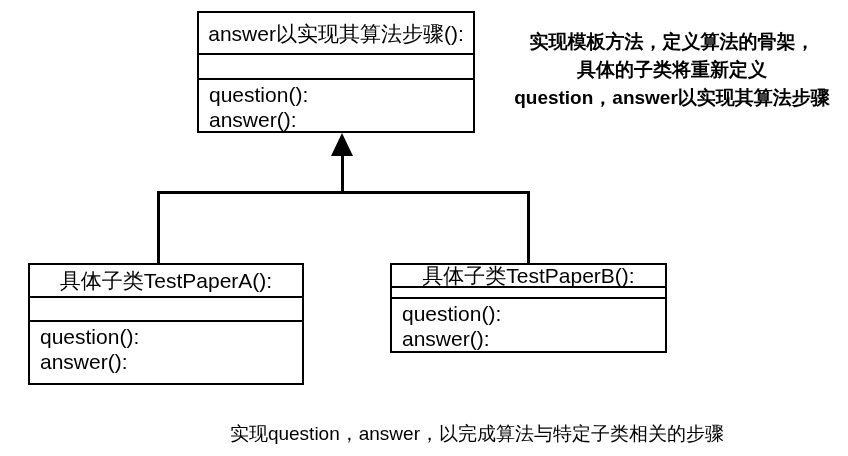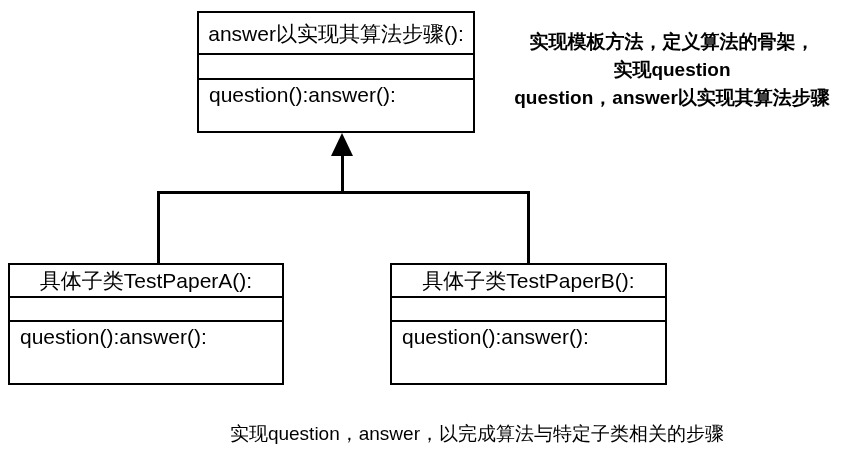--- a/index.html
+++ b/index.html
@@ -43,20 +43,21 @@
     line-height: 1;
     white-space: nowrap;
   }
   .uml-attr-row {
     box-sizing: border-box;
     border-bottom: 2px solid #000000;
   }
   .uml-ops-row {
     box-sizing: border-box;
     display: flex;
+    flex-direction: column;
     justify-content: flex-start;
     padding: 2px 0 0 10px;
   }
   .uml-op {
     font-size: 21px;
     line-height: 25px;
     white-space: nowrap;
     text-align: left;
   }
 
@@ -66,30 +67,30 @@
     top: 11px;
     width: 278px;
     height: 122px;
   }
   #class-newpaper .uml-name-row { height: 42px; }
   #class-newpaper .uml-attr-row { height: 25px; }
   #class-newpaper .uml-ops-row  { height: 51px; }
 
   
   #class-testpapera {
-    left: 8px;
+    left: 28px;
     top: 263px;
     width: 276px;
     height: 122px;
   }
   #class-testpaperb {
     left: 390px;
     top: 263px;
     width: 277px;
-    height: 122px;
+    height: 90px;
   }
   .child .uml-name-row { height: 33px; }
   .child .uml-attr-row { height: 24px; }
   .child .uml-ops-row  { height: 61px; }
 
   
   .line-v, .line-h {
     position: absolute;
     background: #000000;
   }
@@ -190,21 +191,21 @@
     <div class="uml-name-row">具体子类TestPaperB():</div>
     <div class="uml-attr-row"></div>
     <div class="uml-ops-row">
       <span class="uml-op">question():</span>
       <span class="uml-op">answer():</span>
     </div>
   </div>
 
   <div class="annotation" id="annotation-top">
     <span class="annotation-line">实现模板方法，定义算法的骨架，</span>
-    <span class="annotation-line">实现question</span>
+    <span class="annotation-line">具体的子类将重新定义</span>
     <span class="annotation-line">question，answer以实现其算法步骤</span>
   </div>
 
   <div class="annotation" id="annotation-bottom">
     <span class="annotation-line">实现question，answer，以完成算法与特定子类相关的步骤</span>
   </div>
 
 </div>
 
 </body></html>

